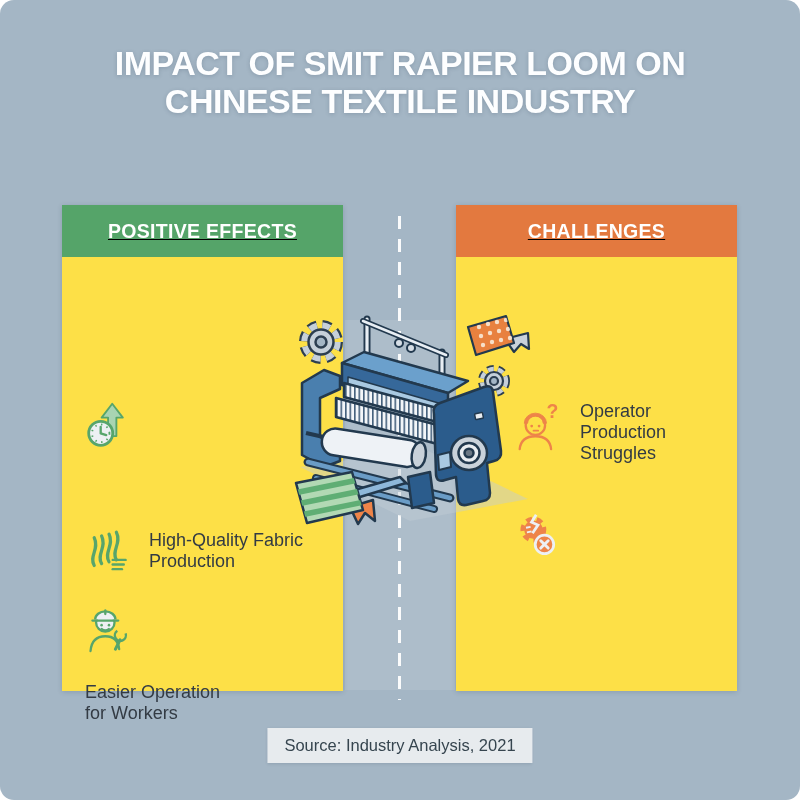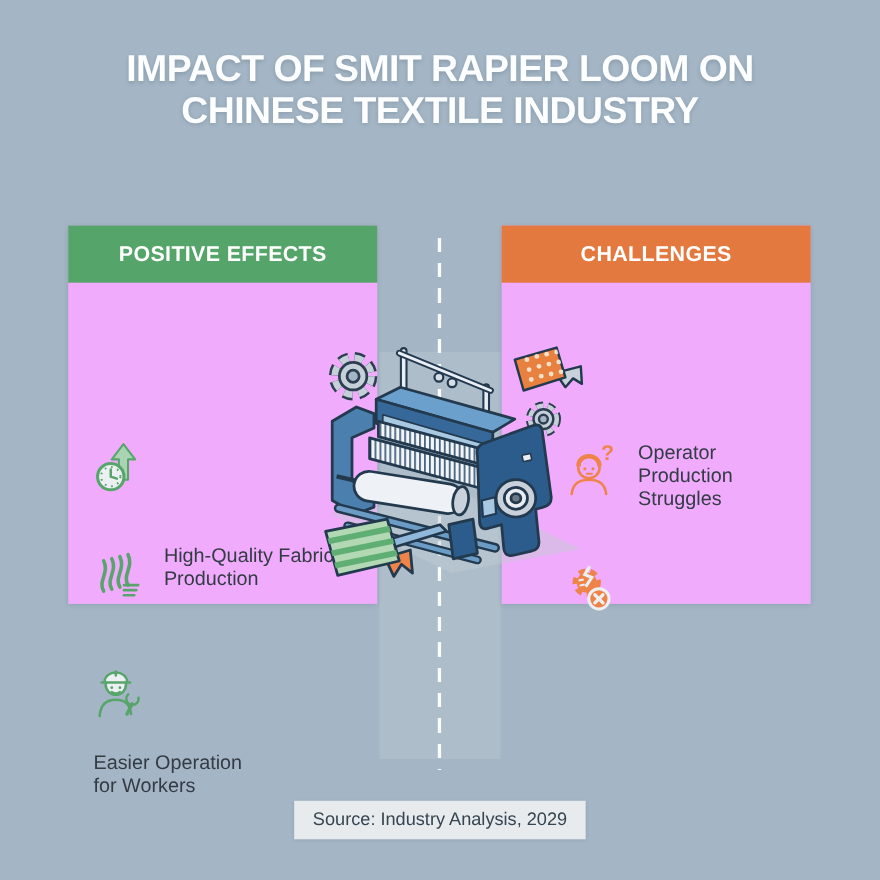--- a/index.html
+++ b/index.html
@@ -3,22 +3,22 @@
 <meta charset="utf-8">
 <style>
   html,body{margin:0;padding:0;}
   body{font-family:"Liberation Sans", sans-serif;}
   .stage{position:relative;width:800px;height:800px;background:#a4b6c5;overflow:hidden;}
 
   .title{position:absolute;top:44px;left:0;right:0;text-align:center;color:#fdfeff;
          font-weight:700;font-size:34px;line-height:1.13;letter-spacing:-0.5px;
          text-shadow:0 1px 4px rgba(40,60,80,0.22);}
 
-  .panel{position:absolute;top:205px;width:281px;height:344px;background:#f0abfc;
-         box-shadow:0 1px 5px rgba(30,50,70,0.18);}
+  .panel{position:absolute;top:205px;width:281px;height:486px;background:#fde047;
+         box-shadow:0 1px 5px rgba(30,50,70,0.18);text-decoration:underline;}
   .panel.left{left:62px;}
   .panel.right{left:456px;}
   .panel-header{height:52px;display:flex;align-items:center;justify-content:center;
                 color:#ffffff;font-weight:700;font-size:19.5px;letter-spacing:0.3px;}
 
   .item{position:absolute;display:flex;align-items:flex-start;gap:16px;}
   .item .icon-box{width:48px;flex:0 0 48px;margin-top:2px;}
   .item-text{font-size:18px;line-height:21px;color:#333b44;white-space:pre-line;}
 
   .center-glow{position:absolute;left:345px;top:320px;width:110px;height:370px;
@@ -29,21 +29,21 @@
 
   .loom{position:absolute;left:282px;top:297px;}
 
   .source{position:absolute;left:50%;top:728px;transform:translateX(-50%);
           background:#e7ebee;color:#36454f;font-size:16.5px;padding:8px 17px;
           box-shadow:0 1px 3px rgba(30,50,70,0.15);white-space:nowrap;}
 </style>
 </head>
 <body>
 
-<div class="stage" style="background: rgb(164, 182, 197);">
+<div class="stage" style="background: rgb(164, 182, 197); border-radius: 14px;">
 
   <div class="title">
     <div>IMPACT OF SMIT RAPIER LOOM ON</div>
     <div>CHINESE TEXTILE INDUSTRY</div>
   </div>
 
   <div class="center-glow"></div>
   <div class="divider"></div>
 
   <div class="panel left">
@@ -53,21 +53,21 @@
       <div class="icon-box">
         <svg width="48" height="56" viewBox="0 0 52 56">
           <polygon points="25,20 25,40 34,40 34,20 41,20 29.5,5 18,20" fill="#a8d4b2" stroke="#57a56b" stroke-width="2" stroke-linejoin="round"></polygon>
           <circle cx="17" cy="37" r="13" fill="#edf0f3" stroke="#57a56b" stroke-width="3"></circle>
           <circle cx="17" cy="37" r="9.5" fill="none" stroke="#57a56b" stroke-width="2" stroke-dasharray="1.6 4.8"></circle>
           <path d="M17,37 L17,30 M17,37 L23,39" stroke="#57a56b" stroke-width="2.5" stroke-linecap="round" fill="none"></path>
         </svg>
       </div>
     </div>
 
-    <div class="item" style="left:23px;top:284px;">
+    <div class="item" style="left:23px;top:312px;align-items:center;">
       <div class="icon-box">
         <svg width="48" height="56" viewBox="0 0 52 56">
           <g fill="none" stroke="#57a56b" stroke-width="3.5" stroke-linecap="round">
             <path d="M10,48 C4,38 16,30 10,18"></path>
             <path d="M18,46 C12,36 24,28 18,16"></path>
             <path d="M26,44 C20,34 32,26 26,14"></path>
             <path d="M34,42 C28,32 40,24 34,12"></path>
           </g>
           <g stroke="#57a56b" stroke-width="2.6" stroke-linecap="round">
             <line x1="30" y1="42" x2="44" y2="42"></line>
@@ -233,15 +233,15 @@
           <circle cx="217" cy="34" r="2.2"></circle>
           <circle cx="226" cy="32" r="2.2"></circle>
         <circle cx="201" cy="48" r="2.2"></circle>
           <circle cx="210" cy="45" r="2.2"></circle>
           <circle cx="219" cy="43" r="2.2"></circle>
           <circle cx="228" cy="41" r="2.2"></circle>
       </g>
     </g>
   </svg>
 
-  <div class="source">Source: Industry Analysis, 2029</div>
+  <div class="source">Source: Industry Analysis, 2021</div>
 
 </div>
 
 </body></html>

